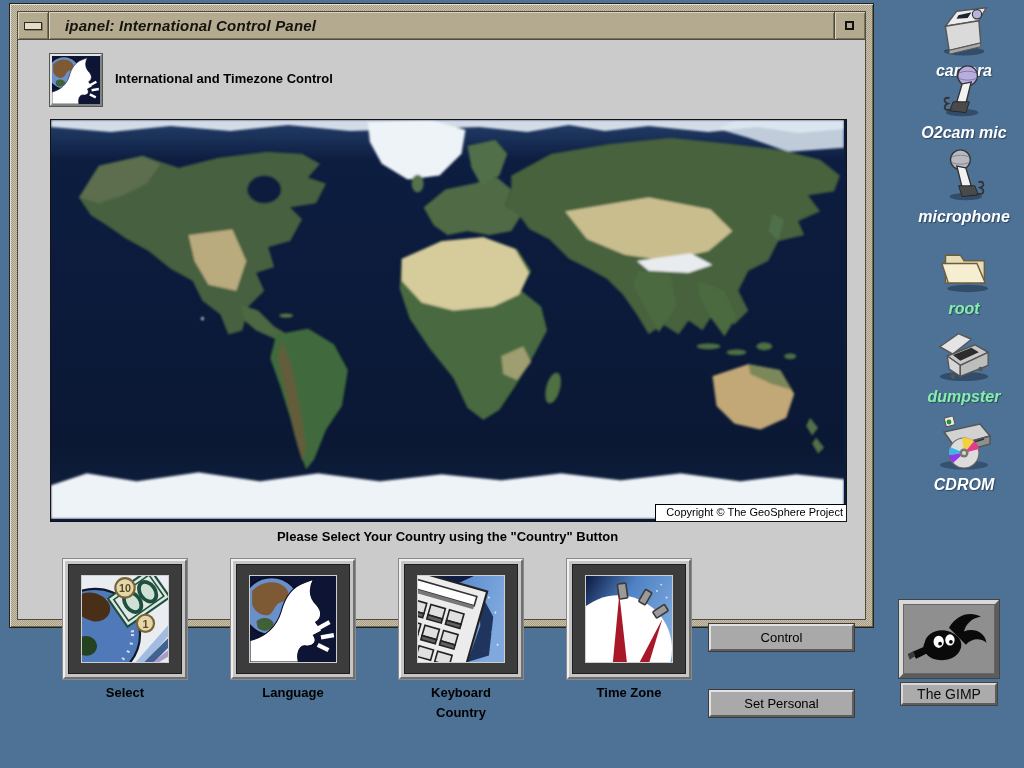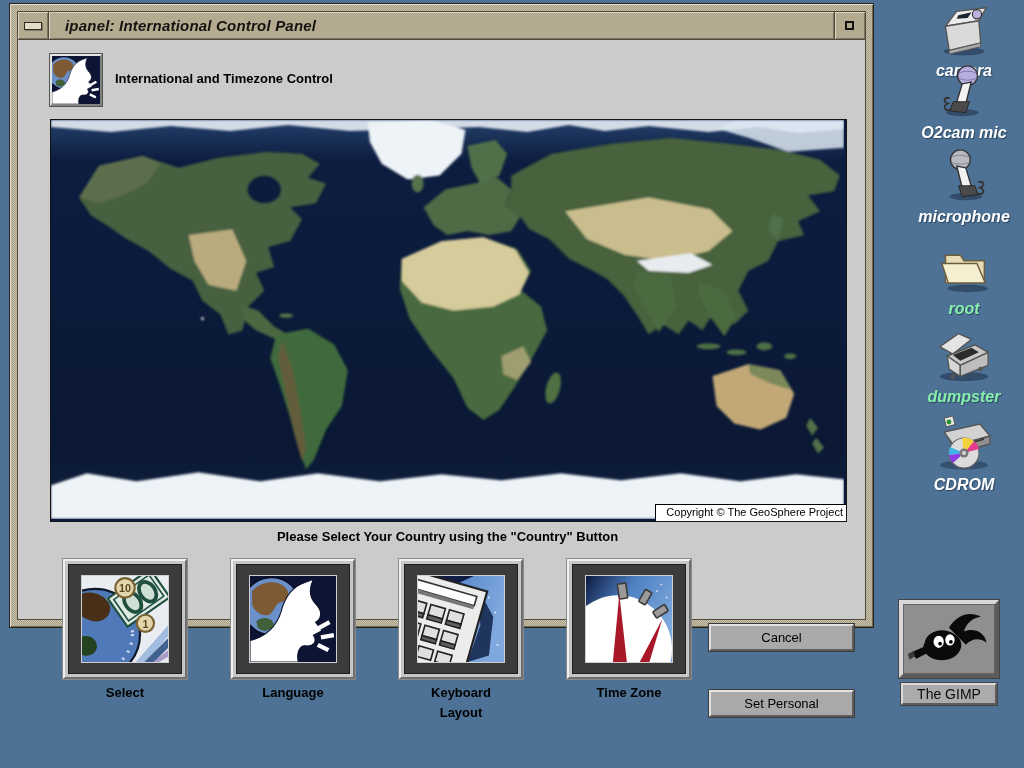--- a/index.html
+++ b/index.html
@@ -350,27 +350,27 @@
     </button>
 
     <div class="icon-label" style="left:45px;">
       <span>Select</span>
     </div>
     <div class="icon-label" style="left:213px;">
       <span>Language</span>
     </div>
     <div class="icon-label" style="left:381px;">
       <span>Keyboard</span>
-      <span>Layout</span>
+      <span>Country</span>
     </div>
     <div class="icon-label" style="left:549px;">
       <span>Time Zone</span>
     </div>
 
-    <button class="act-btn" style="top:584px;">Cancel</button>
+    <button class="act-btn" style="top:584px;">Control</button>
     <button class="act-btn" style="top:650px;">Set Personal</button>
   </div>
 </div>
 
 <div class="desk-icon" style="top:4px;">
   <span>
     <svg width="64" height="52" viewBox="0 0 64 56">
       <ellipse cx="32" cy="51" rx="22" ry="4.5" fill="rgba(10,20,40,0.4)"></ellipse>
       <polygon points="12,24 24,8 56,4 48,18" fill="#ececec" stroke="#555" stroke-width="1.5"></polygon>
       <polygon points="26,12 40,9 36,15 24,16" fill="#1c2430"></polygon>

